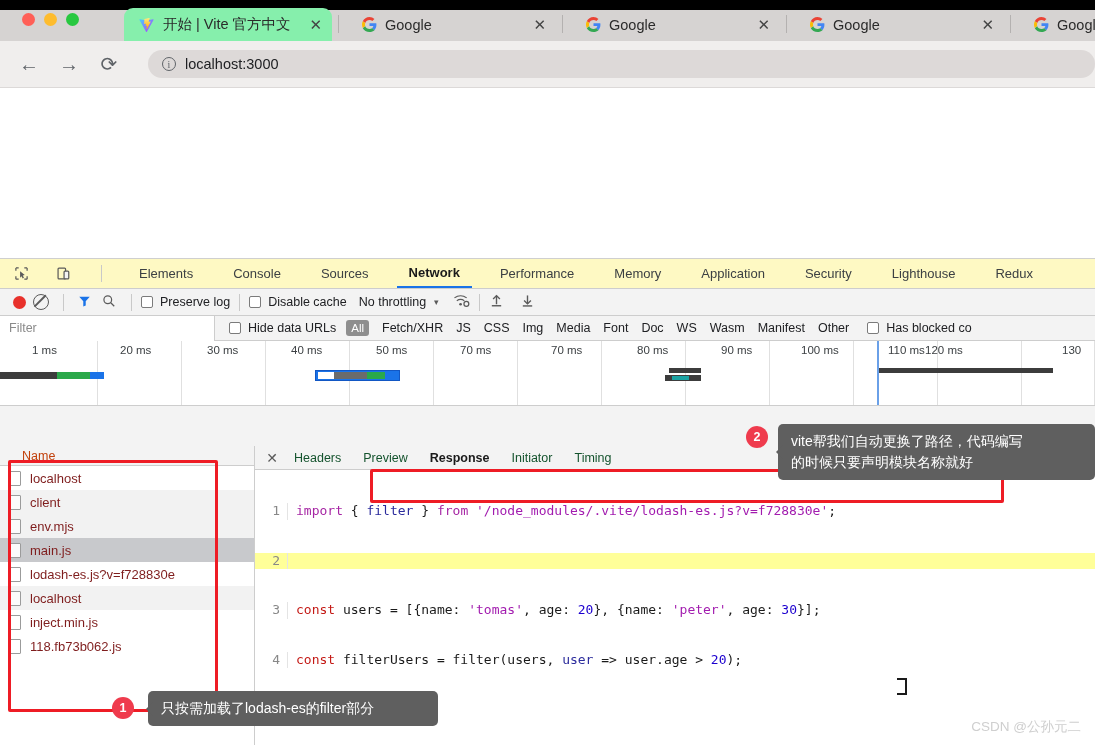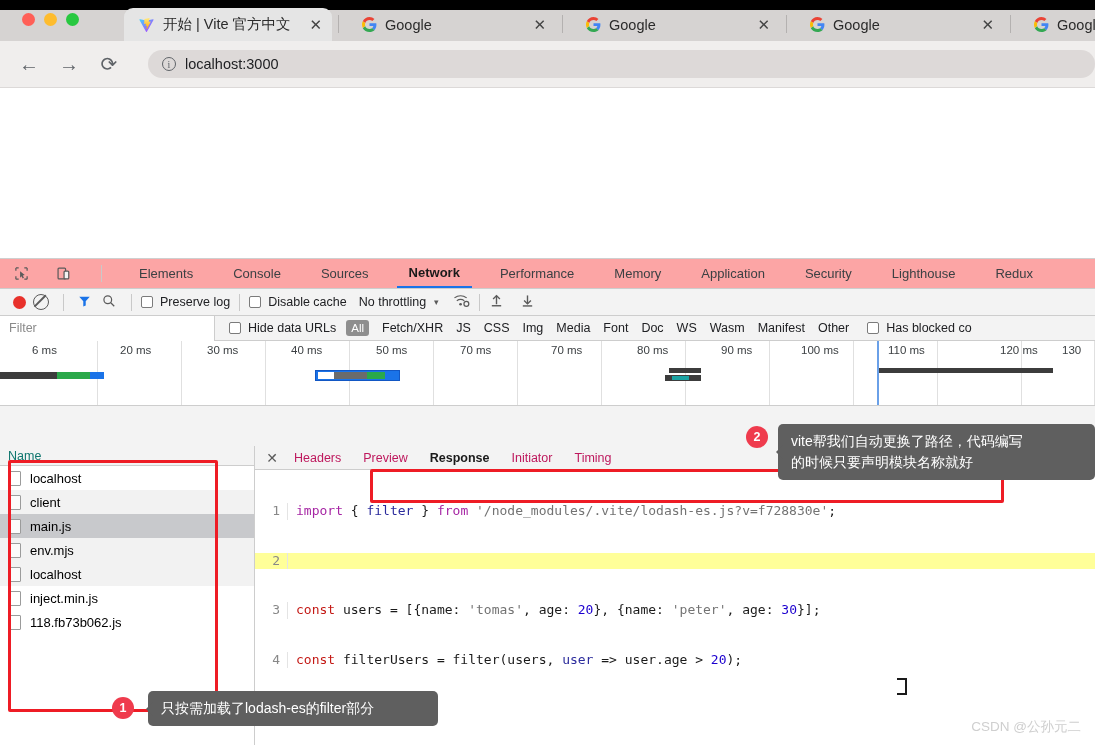--- a/index.html
+++ b/index.html
@@ -27,21 +27,21 @@
   .dot.yellow { background:#febc2e; }
   .dot.green { background:#28c840; }
 
   .tab {
     position:absolute; top:8px; height:33px;
     display:flex; align-items:center; gap:8px;
     padding:0 10px 0 14px;
     font-size:14.5px; color:#2b2b2b;
     border-radius:9px 9px 0 0;
   }
-  .tab.active { background:#e5e5e5; }
+  .tab.active { background:#86efac; }
   .tab .tab-title { white-space:nowrap; overflow:hidden; text-overflow:ellipsis; }
   .tab .tab-close { font-size:15px; color:#444; margin-left:auto; padding-left:10px;}
   .tab-sep { position:absolute; top:15px; width:1px; height:18px; background:#b4b1b0; }
 
   .vite-logo { width:17px; height:16px; flex:0 0 17px; }
   .g-logo { width:15px; height:15px; flex:0 0 15px; }
 
   .chrome-toolbar {
     position:absolute; left:0; top:41px; width:1095px; height:47px;
     background:#f0eeed; border-bottom:1px solid #dcd9d8;
@@ -65,21 +65,21 @@
 
   
   .devtools {
     position:absolute; left:0; top:258px; width:1095px; height:487px;
     background:#f3f3f3; border-top:1px solid #cfcfcf;
     font-size:12.5px; color:#202124;
   }
 
   .dt-tabbar {
     height:30px; display:flex; align-items:center; gap:16px; padding-left:8px;
-    border-bottom:1px solid #cdcdcd; background:#fca5a5;
+    border-bottom:1px solid #cdcdcd; background:#fef9c3;
   }
   .dt-iconbtn {
     width:26px;height:22px;display:flex;align-items:center;justify-content:center;
     color:#5a5a5a;
   }
   .vsep { width:1px; height:17px; background:#c9c9c9; margin:0 9px; }
   .dt-tab {
     padding:0 12px; height:29px; display:flex; align-items:center;
     font-size:13px; color:#3c4043; white-space:nowrap;
   }
@@ -133,60 +133,60 @@
   .ov-cursor { position:absolute; top:0; width:1.5px; height:65px; background:#6aa0e8; }
 
   
   .panes { position:absolute; left:0; top:187px; right:0; bottom:0; display:flex; }
   .pane-left {
     width:255px; background:#fff; border-right:1px solid #cdcdcd;
     position:relative; overflow:hidden;
   }
   .col-head {
     height:20px; background:#f3f3f3; border-bottom:1px solid #cdcdcd;
-    display:flex; align-items:center; padding-left:8px; font-size:12.5px; color:#0f766e;
+    display:flex; align-items:center; padding-left:22px; font-size:12.5px; color:#c2410c;
   }
   .req-row {
     height:24px; display:flex; align-items:center; gap:9px; padding-left:8px;
-    font-size:13px; color:#000000;
+    font-size:13px; color:#7f1d1d;
   }
   .req-row.alt { background:#f2f2f2; }
   .req-row.hl { background:#c8c9cc; }
   .file-ico {
     width:13px;height:15px;border:1.2px solid #9b9b9b;background:#fff;border-radius:1px; flex:0 0 13px;
   }
   .req-row.alt .file-ico, .req-row.hl .file-ico { background:#fbfbfb; }
 
   .pane-right { flex:1; background:#fff; position:relative; overflow:hidden; }
   .detail-tabs {
     height:24px; display:flex; align-items:center; background:#f3f3f3;
     border-bottom:1px solid #cdcdcd; padding-left:6px; gap:0;
   }
   .x-btn { width:22px;height:22px; display:flex;align-items:center;justify-content:center;
            font-size:14px;color:#5a5a5a; }
-  .d-tab { padding:0 11px; height:23px; display:flex;align-items:center; font-size:12.5px; color:#be185d;}
+  .d-tab { padding:0 11px; height:23px; display:flex;align-items:center; font-size:12.5px; color:#14532d;}
   .d-tab.sel { font-weight:bold; color:#1a1a1a; }
 
   
   .code {
     position:absolute; left:0; top:24px; right:0; bottom:0;
     font-family:"DejaVu Sans Mono", monospace; font-size:13px; line-height:16.5px;
     white-space:pre; overflow:hidden;
   }
   .code-line { display:flex; height:16.5px; }
   .ln {
     width:33px; text-align:right; padding-right:7px; color:#888; flex:0 0 33px;
     border-right:1px solid #e4e4e4; background:#fff;
   }
   .code-line.hlrow .src { background:#ffff99; }
   .code-line.hlrow .ln { background:#ffff99; }
   .src { padding-left:8px; flex:1; }
   .k-import { color:#a626a4; }
   .k-kw { color:#c41a16; }
-  .k-str { color:#737373; }
+  .k-str { color:#a21caf; }
   .k-num { color:#1c00cf; }
   .k-plain { color:#1a1a1a; }
   .k-var { color:#2b2b9c; }
 
   
   .redbox { position:absolute; border:3px solid #ee1c25; border-radius:2px; pointer-events:none; }
   .badge {
     position:absolute; width:22px;height:22px;border-radius:50%;
     background:#ef3b4d; color:#fff; font-size:12.5px;
     display:flex;align-items:center;justify-content:center; font-weight:bold;
@@ -419,32 +419,32 @@
       <div class="ov-tick" style="left:350px; width:84px;"></div>
       <div class="ov-tick" style="left:434px; width:84px;"></div>
       <div class="ov-tick" style="left:518px; width:84px;"></div>
       <div class="ov-tick" style="left:602px; width:84px;"></div>
       <div class="ov-tick" style="left:686px; width:84px;"></div>
       <div class="ov-tick" style="left:770px; width:84px;"></div>
       <div class="ov-tick" style="left:854px; width:84px;"></div>
       <div class="ov-tick" style="left:938px; width:84px;"></div>
       <div class="ov-tick" style="left:1022px;width:73px;"></div>
 
-      <div class="ov-label" style="left:32px;">6 ms</div>
+      <div class="ov-label" style="left:32px;">1 ms</div>
       <div class="ov-label" style="left:120px;">20 ms</div>
       <div class="ov-label" style="left:207px;">30 ms</div>
       <div class="ov-label" style="left:291px;">40 ms</div>
       <div class="ov-label" style="left:376px;">50 ms</div>
       <div class="ov-label" style="left:460px;">70 ms</div>
       <div class="ov-label" style="left:551px;">70 ms</div>
       <div class="ov-label" style="left:637px;">80 ms</div>
       <div class="ov-label" style="left:721px;">90 ms</div>
       <div class="ov-label" style="left:801px;">100 ms</div>
       <div class="ov-label" style="left:888px;">110 ms</div>
-      <div class="ov-label" style="left:1000px;">120 ms</div>
+      <div class="ov-label" style="left:925px;">120 ms</div>
       <div class="ov-label" style="left:1062px;">130</div>
 
       <div class="ov-bar" style="left:0px;   top:31px; width:57px; background:#3c3c3c;"></div>
       <div class="ov-bar" style="left:57px;  top:31px; width:33px; background:#2aa84a;"></div>
       <div class="ov-bar" style="left:90px;  top:31px; width:14px; background:#1a73e8;"></div>
 
       <div class="ov-bar" style="left:315px; top:29px; width:85px; height:11px; background:#1a73e8; border:1px solid #1257c4;"></div>
       <div class="ov-bar" style="left:318px; top:31px; width:16px; height:7px; background:#ffffff;"></div>
       <div class="ov-bar" style="left:334px; top:31px; width:33px; height:7px; background:#6b6b6b;"></div>
       <div class="ov-bar" style="left:367px; top:31px; width:18px; height:7px; background:#2aa84a;"></div>
@@ -463,27 +463,31 @@
         <div class="col-head">Name</div>
 
         <div class="req-row">
           <span class="file-ico"></span>
           <span>localhost</span>
         </div>
         <div class="req-row alt">
           <span class="file-ico"></span>
           <span>client</span>
         </div>
+        <div class="req-row alt">
+          <span class="file-ico"></span>
+          <span>env.mjs</span>
+        </div>
         <div class="req-row hl">
           <span class="file-ico"></span>
           <span>main.js</span>
         </div>
-        <div class="req-row alt">
-          <span class="file-ico"></span>
-          <span>env.mjs</span>
+        <div class="req-row">
+          <span class="file-ico"></span>
+          <span>lodash-es.js?v=f728830e</span>
         </div>
         <div class="req-row alt">
           <span class="file-ico"></span>
           <span>localhost</span>
         </div>
         <div class="req-row">
           <span class="file-ico"></span>
           <span>inject.min.js</span>
         </div>
         <div class="req-row">

